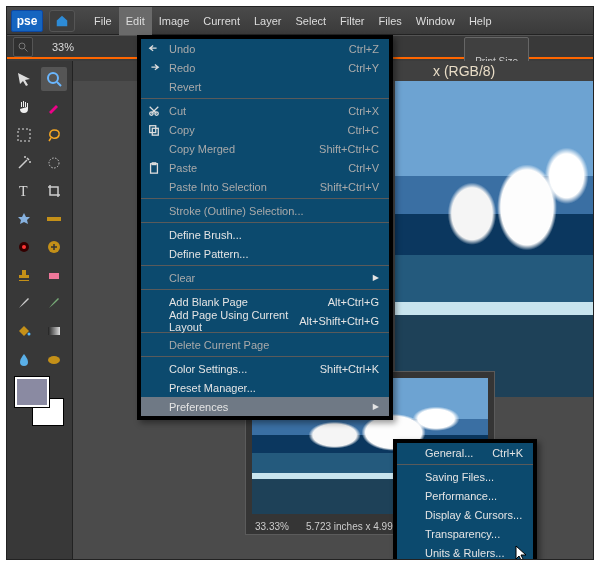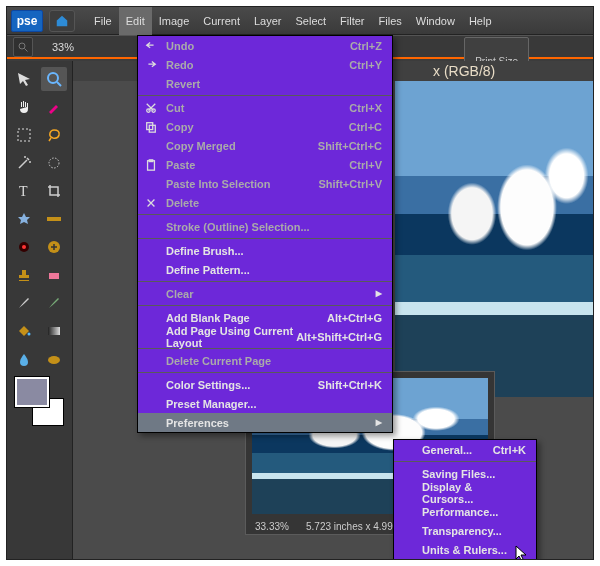--- a/index.html
+++ b/index.html
@@ -38,21 +38,21 @@
   .thumb-panel .stat { position: absolute; left: 9px; bottom: 2px; color: #ccc; font-size: 10px; }
   .thumb-panel .stat2 { position: absolute; left: 60px; bottom: 2px; color: #ccc; font-size: 10px; }
   
   .ocean { width: 100%; height: 100%; background:
     radial-gradient(ellipse at 60% 40%, #fdfdfd 0 14%, transparent 16%),
     radial-gradient(ellipse at 35% 42%, #f5f5f5 0 10%, transparent 12%),
     radial-gradient(ellipse at 78% 30%, #ffffff 0 7%, transparent 9%),
     linear-gradient(#6da3d2 0 30%, #3a6fa3 30% 42%, #0b375f 42% 55%, #245a7d 55% 70%, #c8e4ee 70% 74%, #1e4158 74% 100%);
   }
   
-  .dd { position: absolute; background: #6d28d9; border: 1px solid #000000; box-shadow: 3px 3px 6px rgba(0,0,0,0.4); font-weight: bold; }
+  .dd { position: absolute; background: #0c4a6e; border: 4px solid #000000; box-shadow: 3px 3px 6px rgba(0,0,0,0.4); }
   .dd .row { display: flex; align-items: center; height: 19px; padding: 0 10px 0 28px; color: #e4e4e4; position: relative; }
   .dd .row.dis { color: #aaaaaa; }
   .dd .row.hi { background: #6f7985; }
   .dd .row .ic { position: absolute; left: 6px; width: 14px; height: 14px; display: flex; align-items: center; justify-content: center; }
   .dd .row .ic svg { width: 12px; height: 12px; stroke: #ddd; fill: none; stroke-width: 1.5; }
   .dd .row .sc { margin-left: auto; color: inherit; }
   .dd .row .sub-arrow { margin-left: auto; font-size: 8px; color: #e4e4e4; }
   .dd .sep { height: 1px; background: #5a5a5a; margin: 2px 0; }
   #edit-menu { left: 130px; top: 28px; width: 256px; }
   #pref-menu { left: 386px; top: 388px; width: 144px; margin-top: 44px; }
@@ -425,28 +425,20 @@
               <rect x="5" y="1" width="4" height="2"></rect>
             </svg>
           </span>
           <span>Paste</span>
           <span class="sc">Ctrl+V</span>
         </div>
         <div class="row dis">
           <span>Paste Into Selection</span>
           <span class="sc">Shift+Ctrl+V</span>
         </div>
-        <div class="row dis">
-          <span class="ic">
-            <svg viewBox="0 0 14 14">
-              <path d="M3 3 L11 11 M11 3 L3 11"></path>
-            </svg>
-          </span>
-          <span>Delete</span>
-        </div>
         <div class="sep"></div>
         <div class="row dis">
           <span>Stroke (Outline) Selection...</span>
         </div>
         <div class="sep"></div>
         <div class="row">
           <span>Define Brush...</span>
         </div>
         <div class="row">
           <span>Define Pattern...</span>
@@ -486,24 +478,24 @@
   <div id="pref-menu" class="dd">
         <div class="row">
           <span>General...</span>
           <span class="sc">Ctrl+K</span>
         </div>
         <div class="sep"></div>
         <div class="row">
           <span>Saving Files...</span>
         </div>
         <div class="row">
+          <span>Performance...</span>
+        </div>
+        <div class="row">
           <span>Display &amp; Cursors...</span>
-        </div>
-        <div class="row">
-          <span>Performance...</span>
         </div>
         <div class="row">
           <span>Transparency...</span>
         </div>
         <div class="row">
           <span>Units &amp; Rulers...</span>
         </div>
         <div class="row">
           <span>Grid...</span>
         </div>

